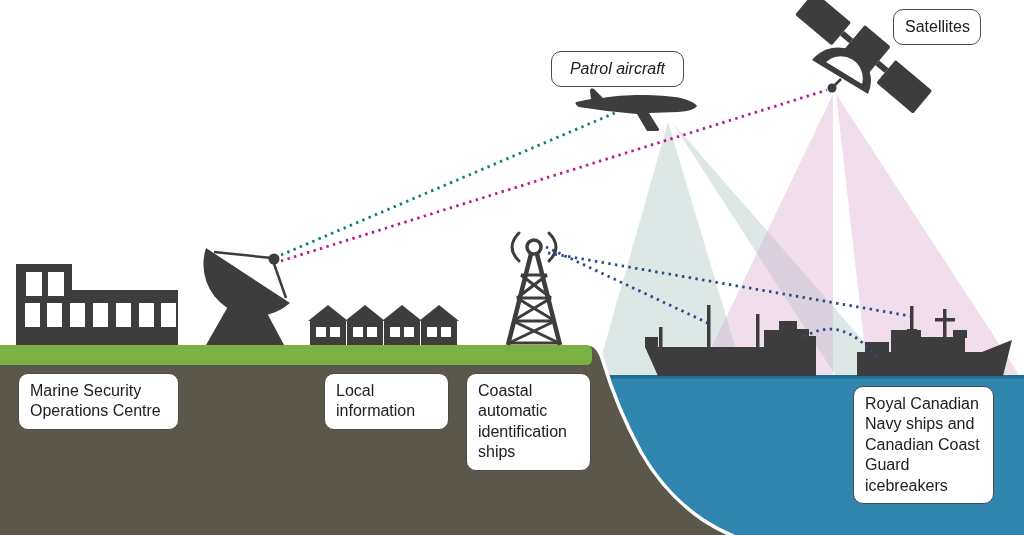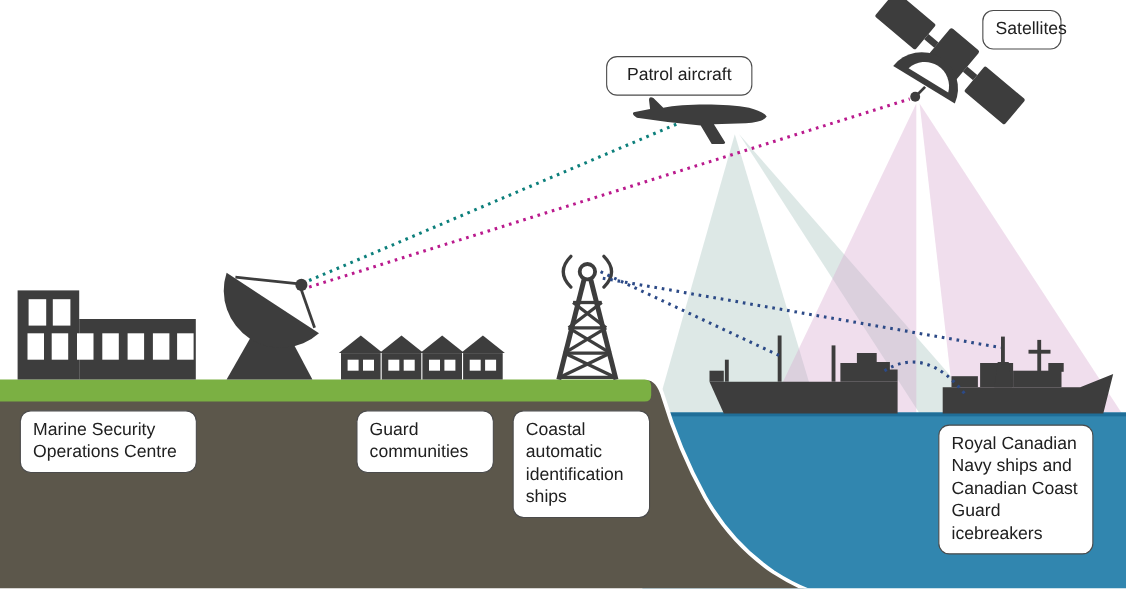--- a/index.html
+++ b/index.html
@@ -162,26 +162,26 @@
 
     <g fill="none" stroke-width="2.8" stroke-dasharray="2.4 4.4">
       <line x1="281" y1="255" x2="617" y2="112" stroke="#0c7f7b"></line>
       <line x1="281" y1="261" x2="827" y2="90" stroke="#ba1a8d"></line>
       <line x1="546" y1="247" x2="710" y2="324" stroke="#2c4a87"></line>
       <line x1="548" y1="253" x2="910" y2="316" stroke="#2c4a87"></line>
       <path d="M804,337 Q842,314 877,358" stroke="#2c4a87"></path>
     </g>
   </svg>
 
-  <div class="label center" style="left:551px;top:51px;width:133px;">Patrol aircraft</div>
+  <div class="label center" style="left:551px;top:51px;width:133px;font-style:italic;">Patrol aircraft</div>
 
-  <div class="label center" style="left:893px;top:9px;width:72px;text-align:right;">Satellites</div>
+  <div class="label center" style="left:893px;top:9px;width:88px;text-align:right;">Satellites</div>
 
   <div class="label" style="left:18px;top:373px;width:161px;">Marine Security Operations Centre</div>
 
-  <div class="label" style="left:324px;top:373px;width:125px;">Guard communities</div>
+  <div class="label" style="left:324px;top:373px;width:125px;">Local information</div>
 
   <div class="label" style="left:466px;top:373px;width:125px;">Coastal automatic identification ships</div>
 
 
   <div class="label" style="left:853px;top:386px;width:141px;">Royal Canadian Navy ships and Canadian Coast Guard icebreakers</div>
 
 </div>
 
 </body></html>

